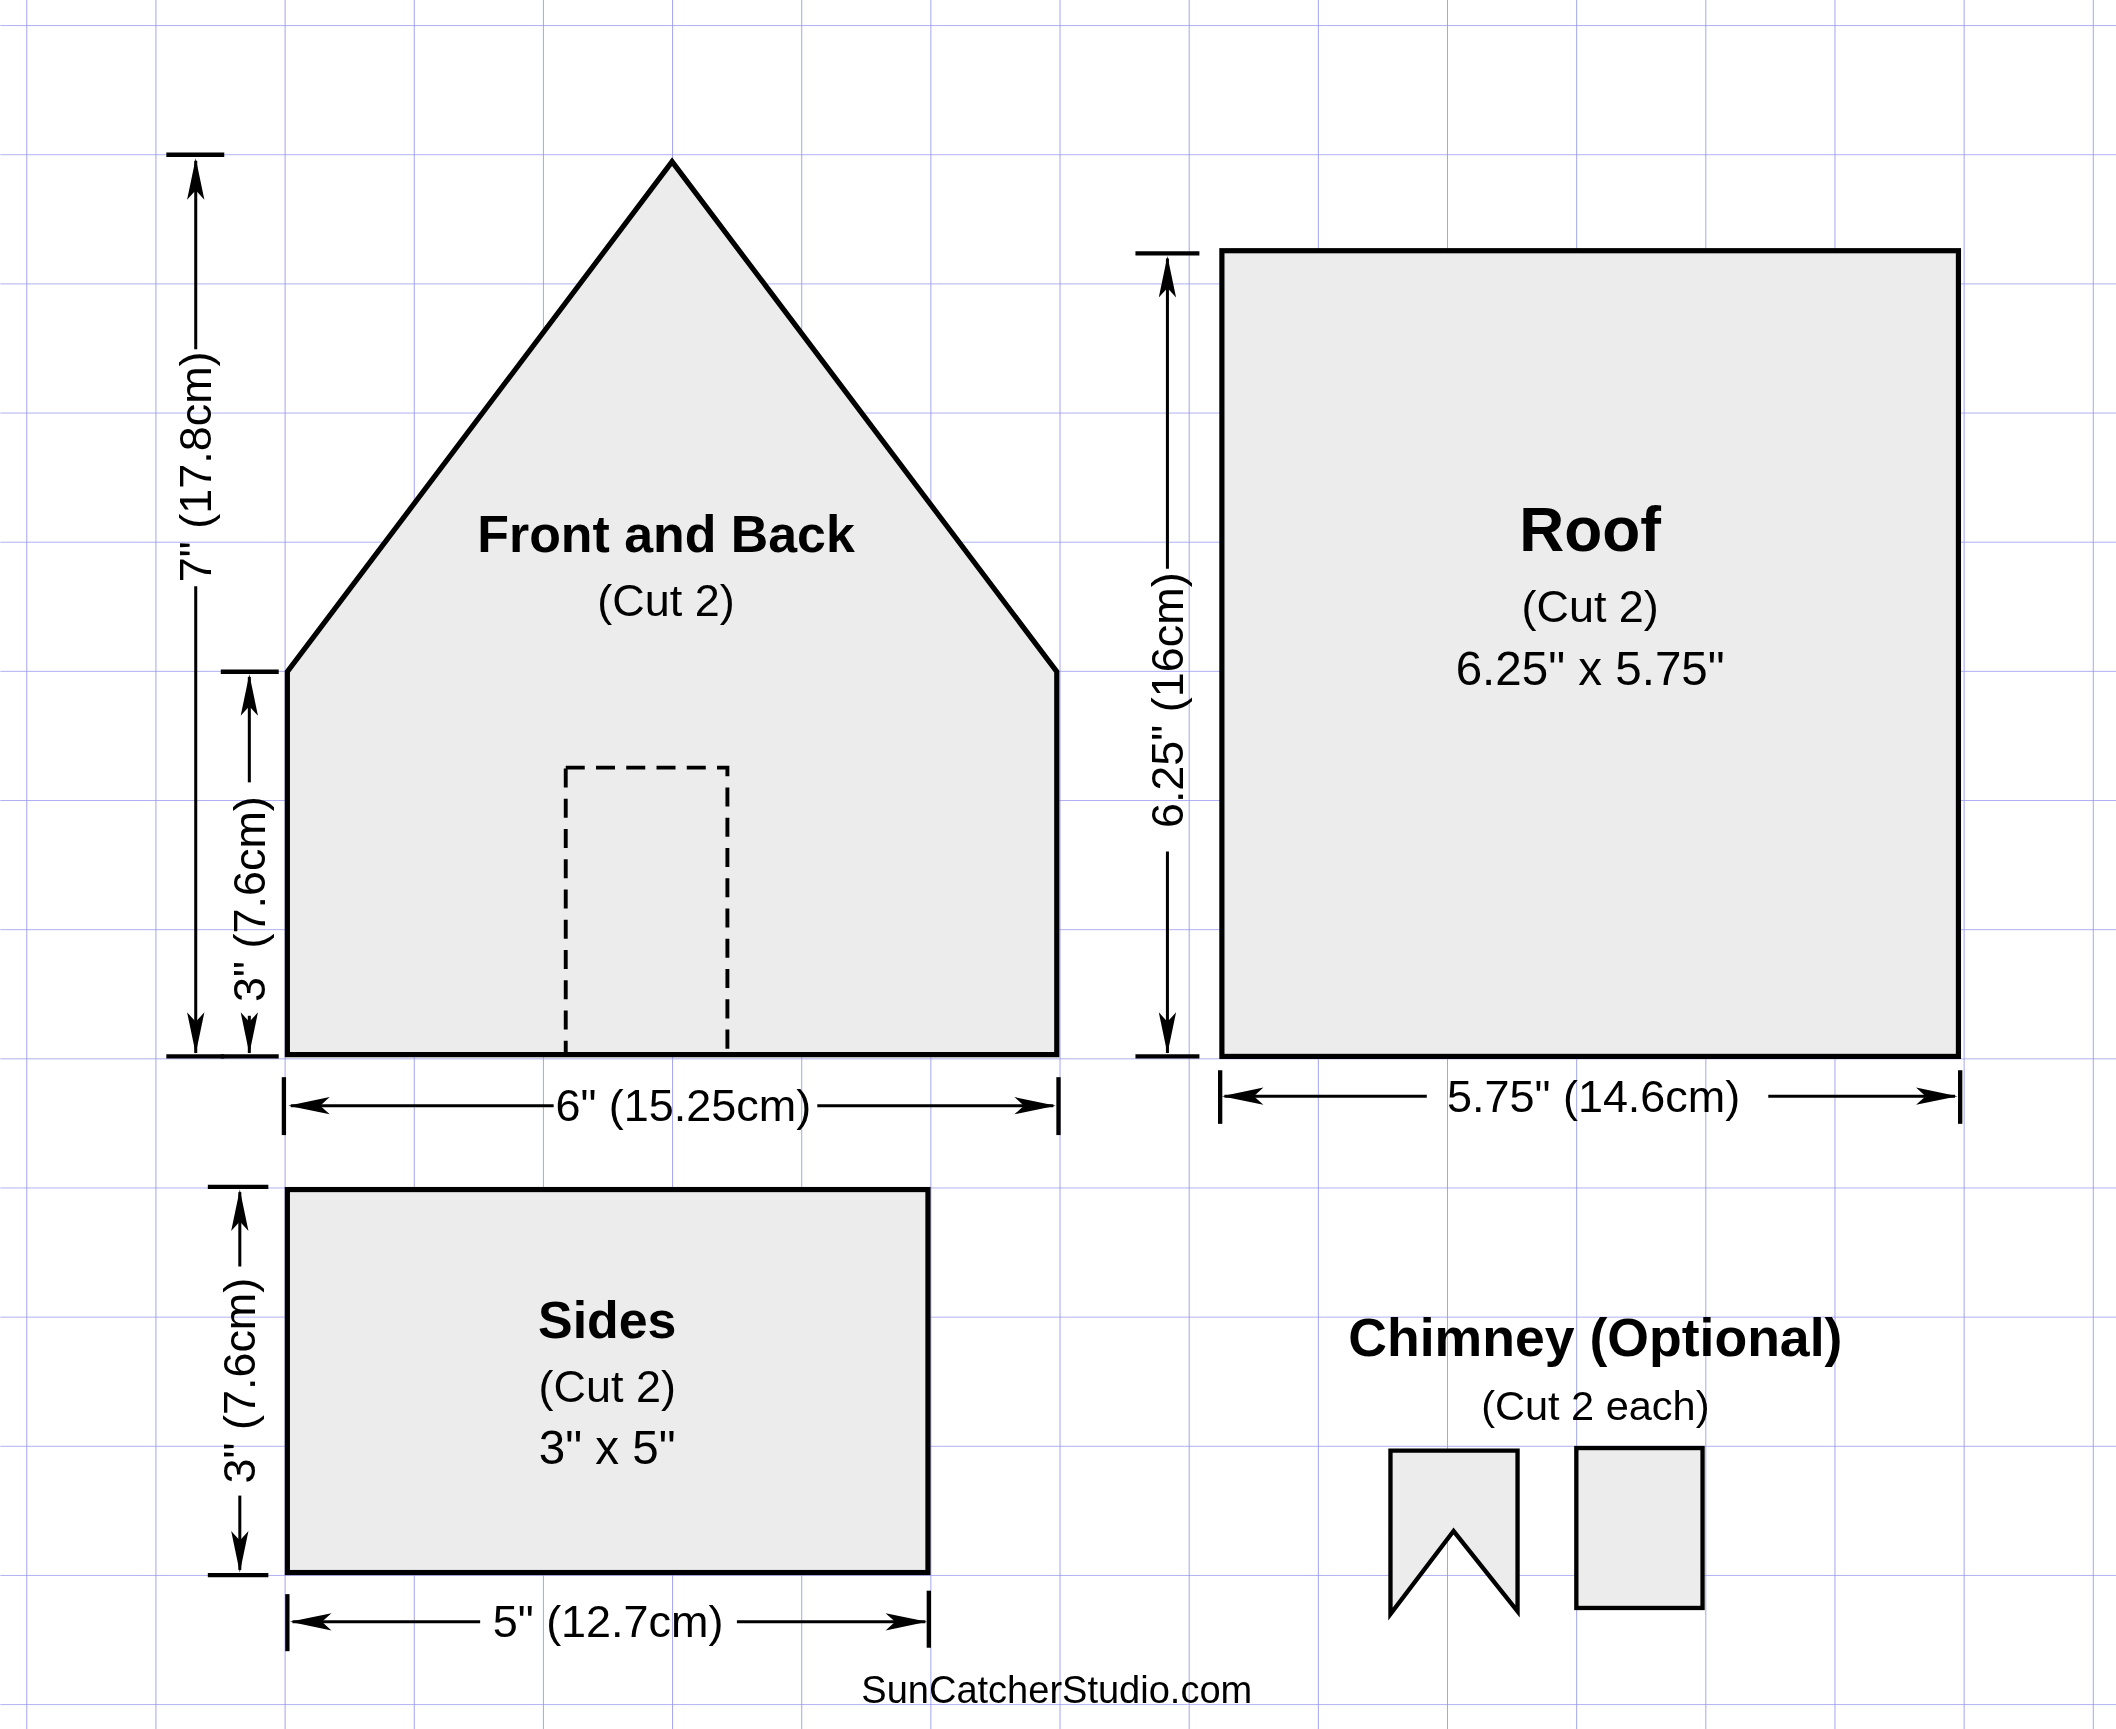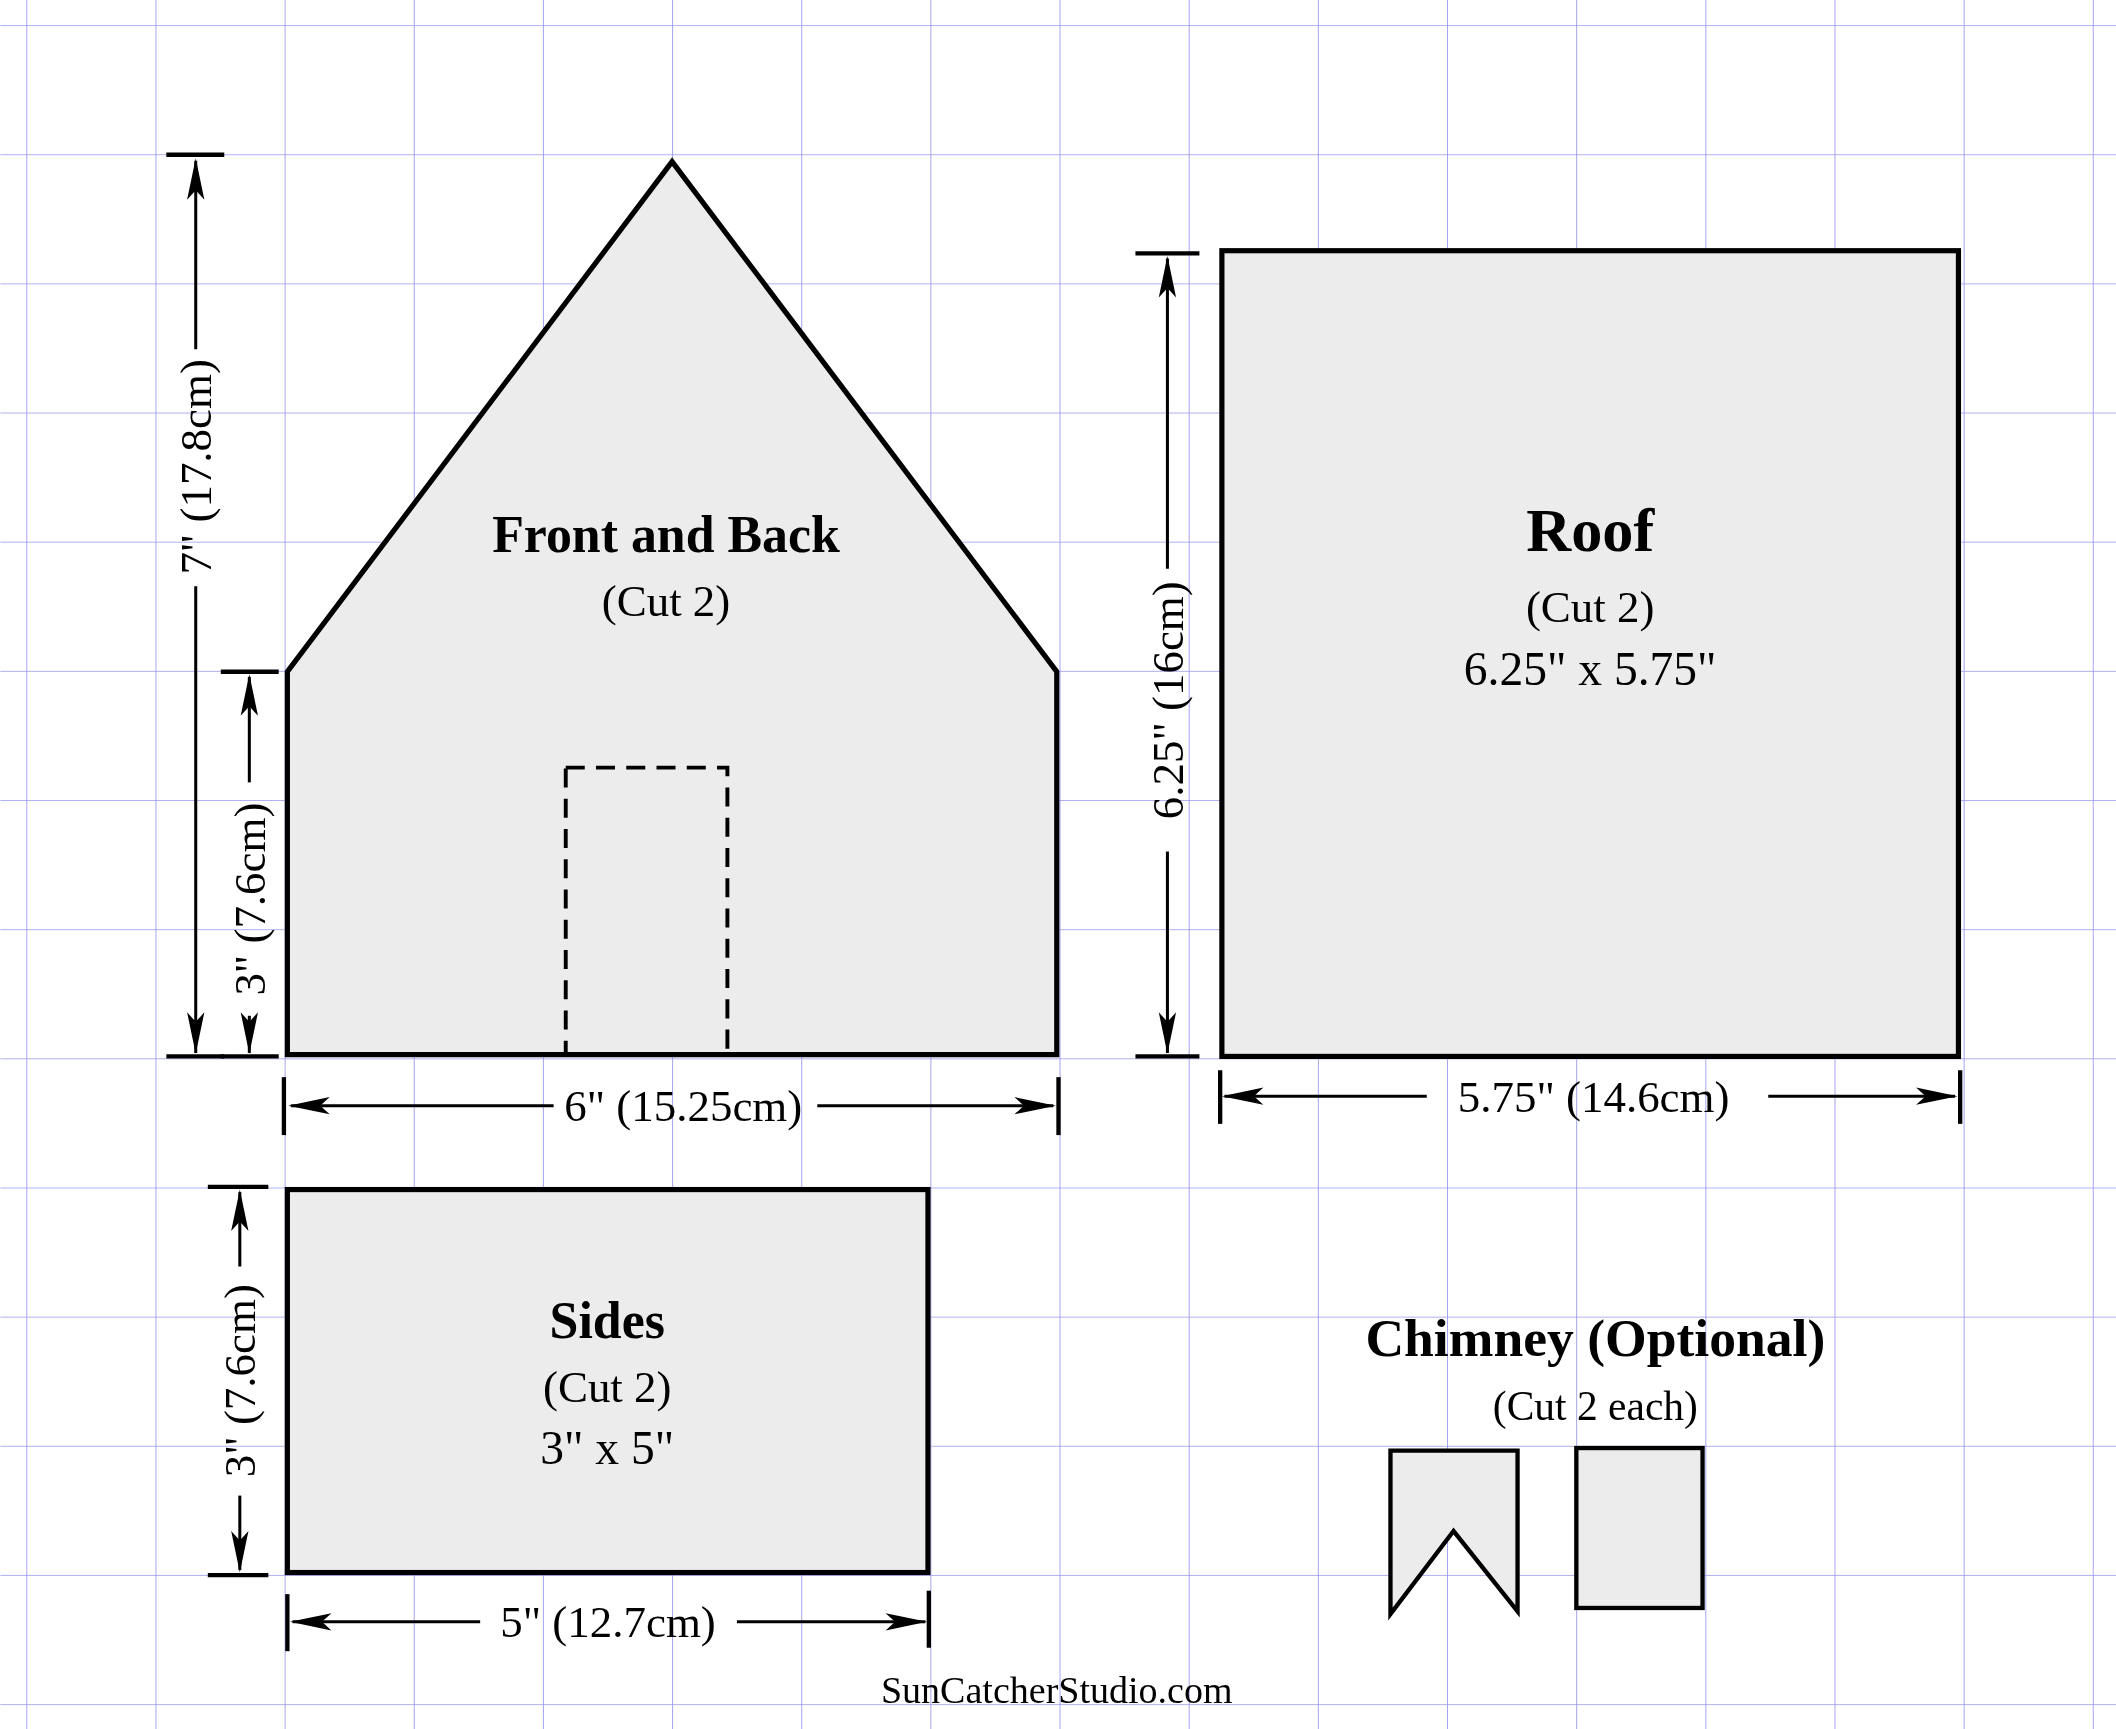--- a/index.html
+++ b/index.html
@@ -1,16 +1,16 @@
 <!DOCTYPE html>
 <html style="font-size:14px"><head>
 <meta charset="utf-8">
 <style>
   html,body{margin:0;padding:0;background:#ffffff;}
-  .stage{width:2117px;height:1729px;position:relative;font-family:Liberation Serif, serif;border-radius:24px;}
+  .stage{width:2117px;height:1729px;position:relative;font-family:Liberation Sans, sans-serif;border-radius:24px;}
   svg{display:block;}
   .piece{stroke:#000;stroke-width:6;stroke-linejoin:miter;}
   .dim{stroke:#000;stroke-width:3.5;fill:none;}
   .tick{stroke:#000;stroke-width:5;fill:none;}
   .arrow{fill:#000;stroke:none;}
   .door{fill:none;stroke:#000;stroke-width:4.5;stroke-dasharray:22 13;}
   text{fill:#000;}
   .title{font-weight:bold;font-size:60px;}
   .title-xl{font-weight:bold;font-size:72px;}
   .sub{font-size:52px;}

